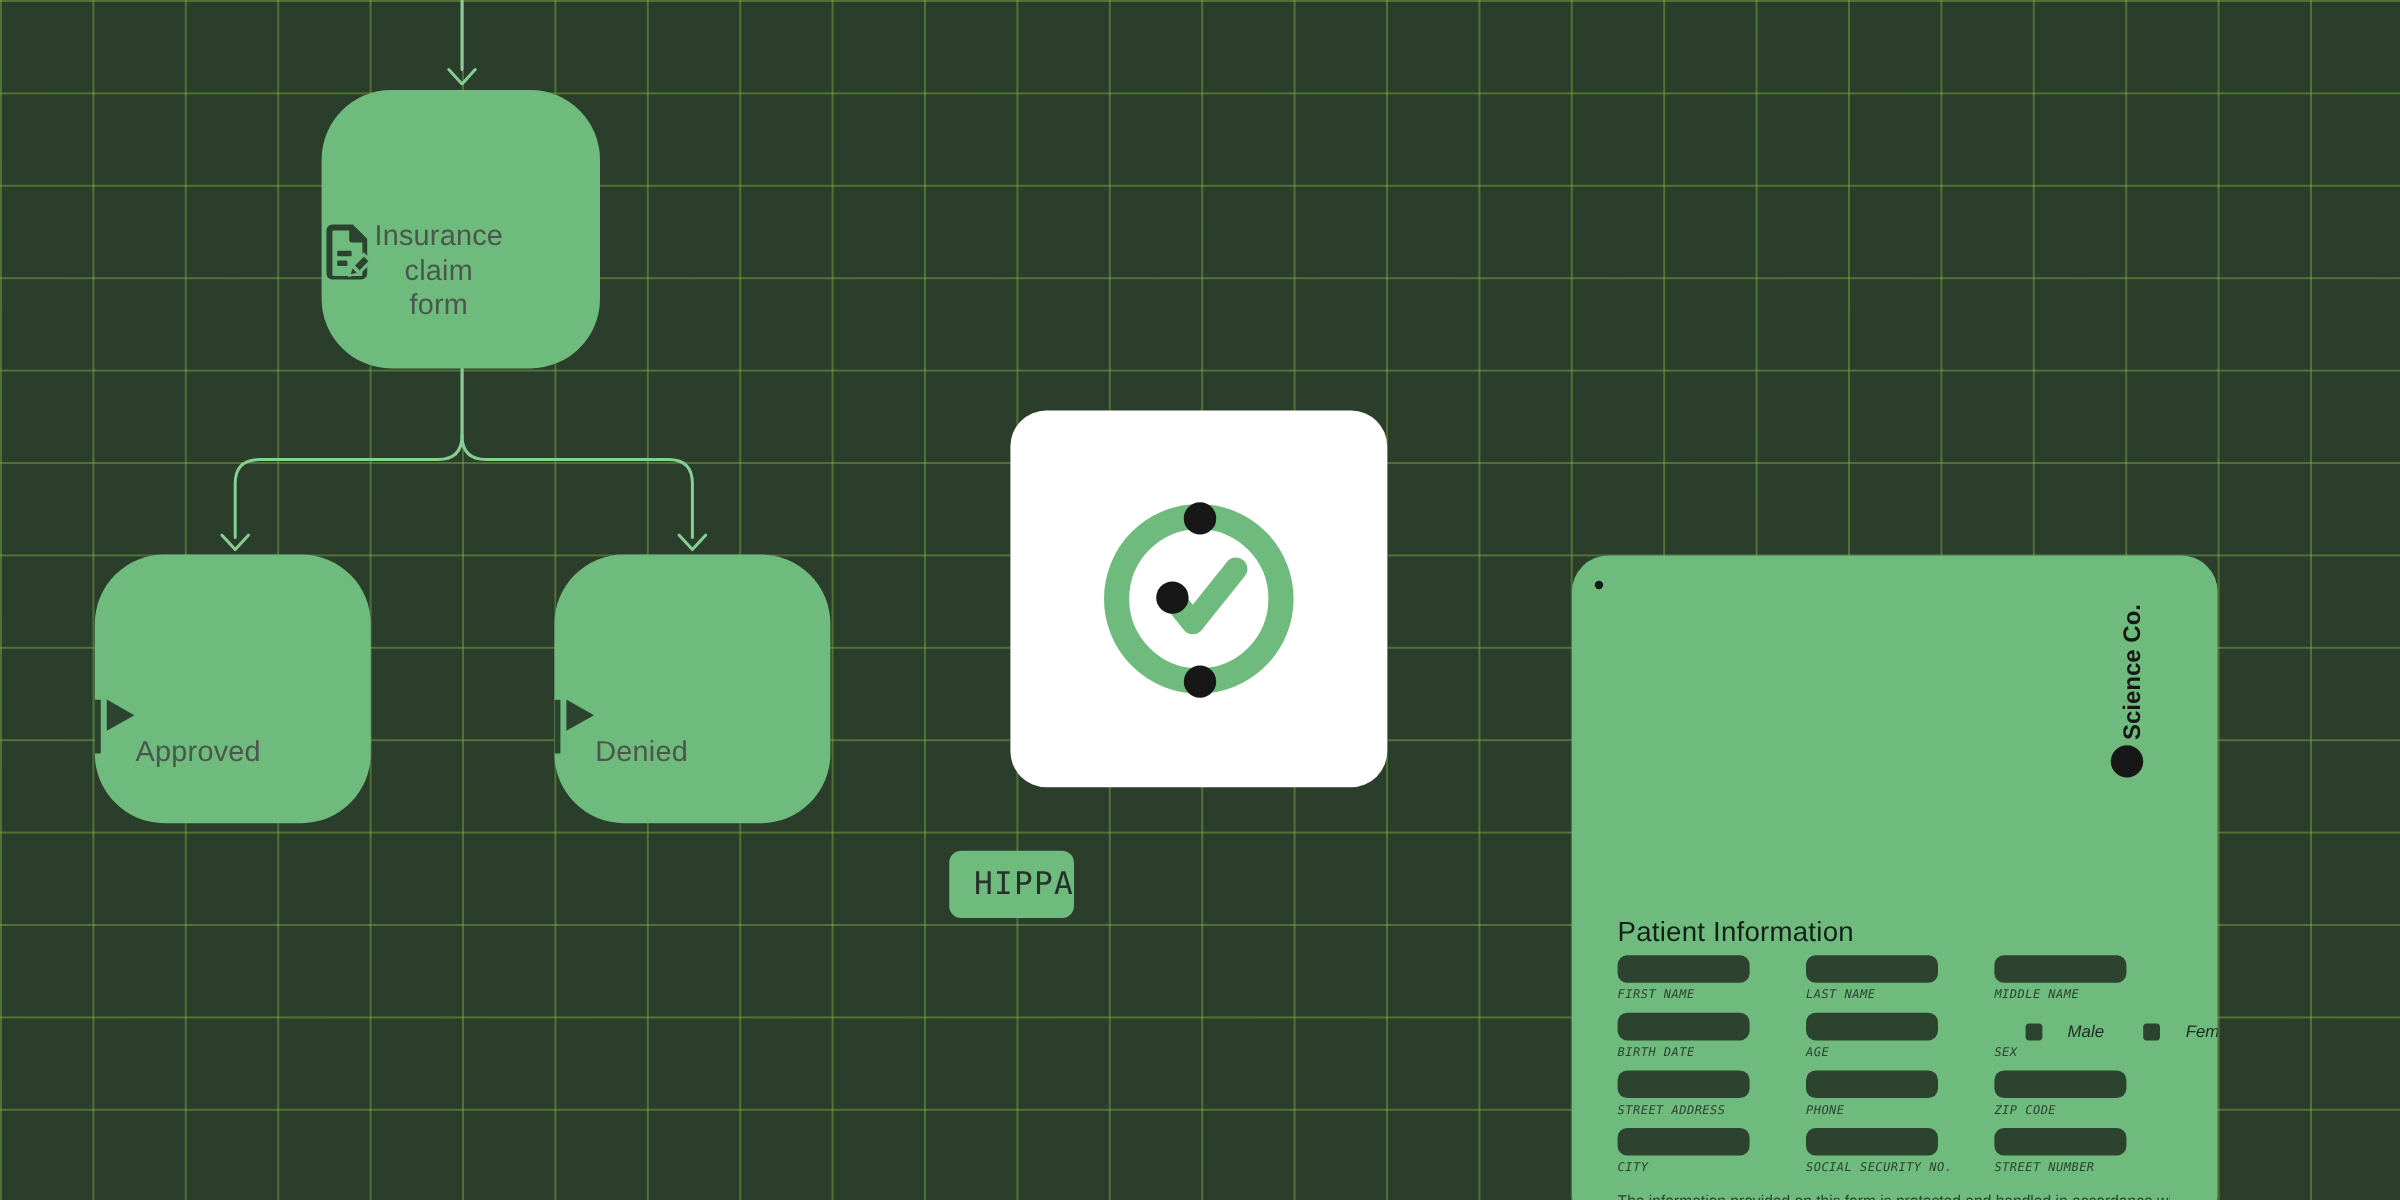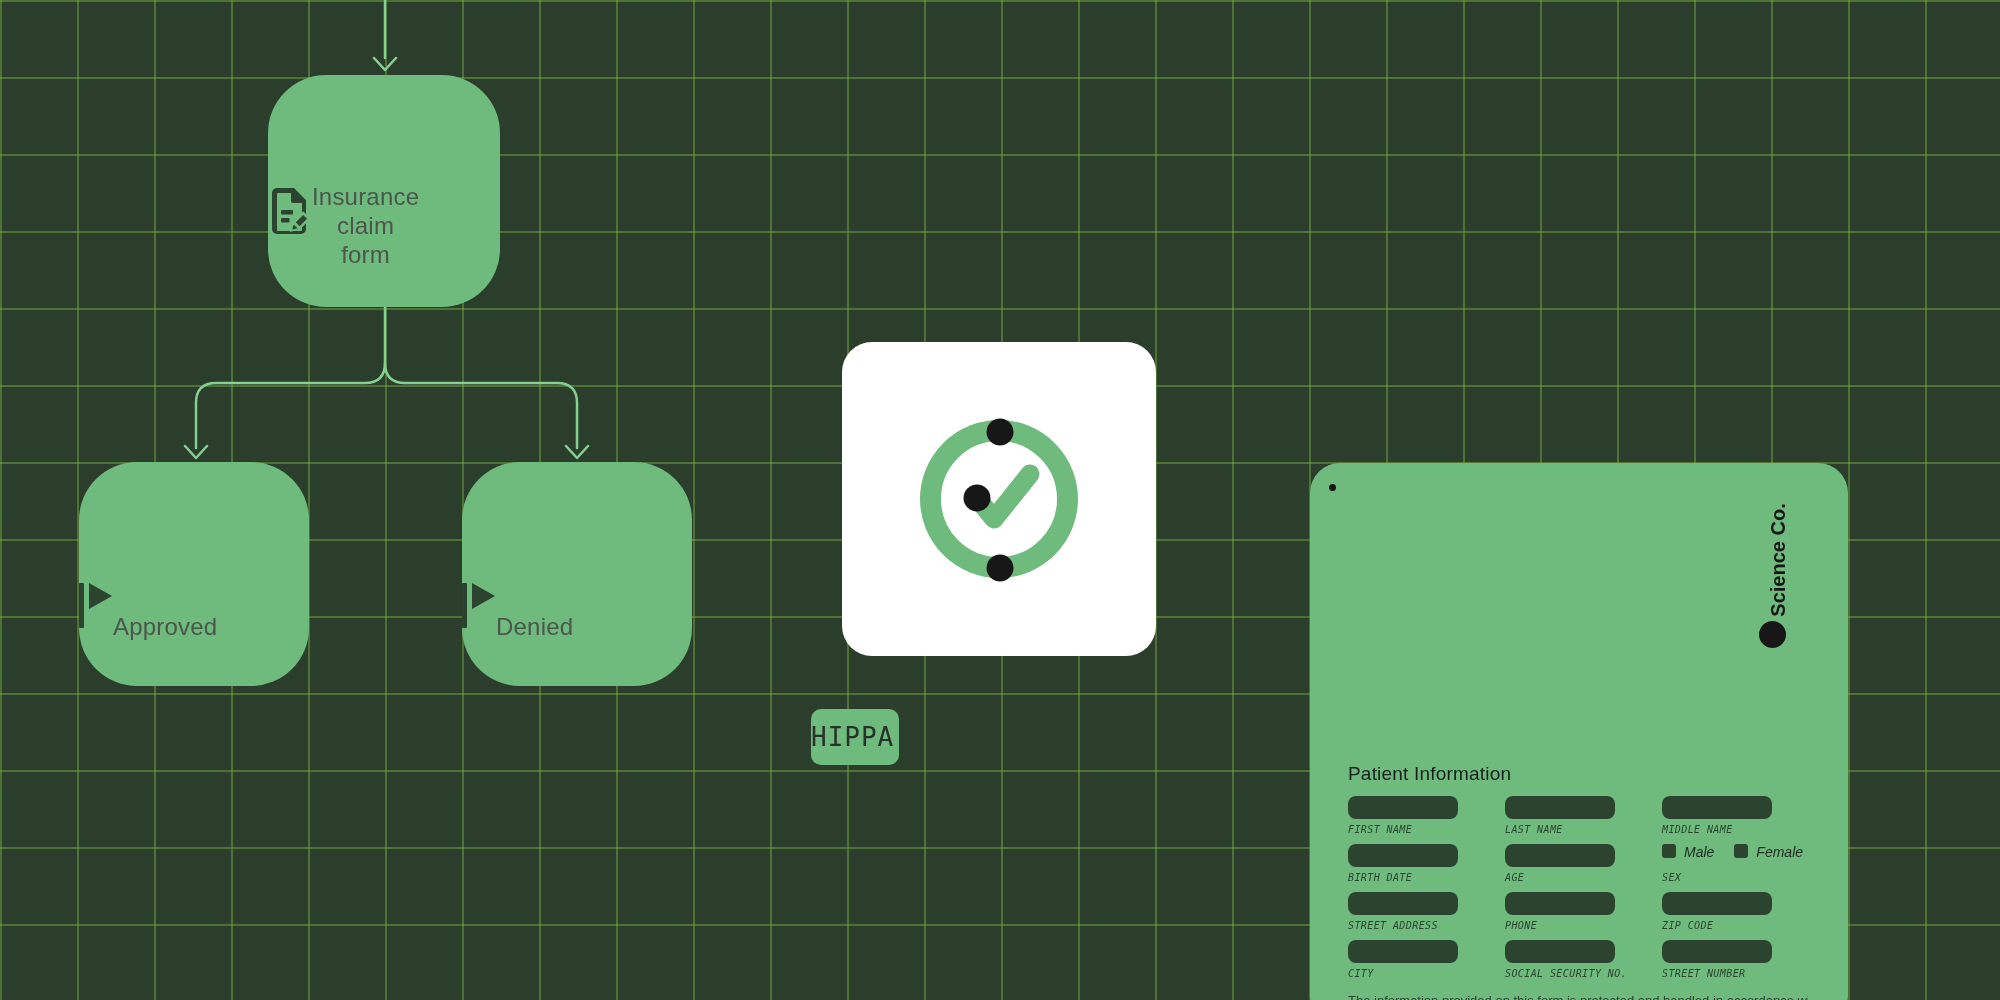--- a/index.html
+++ b/index.html
@@ -32,26 +32,25 @@
   #node-approved{left:79px;top:462px;width:230px;height:224px;padding-top:68px;}
   #node-denied{left:462px;top:462px;width:230px;height:224px;padding-top:68px;}
   .branch-label{margin-top:36px;}
   
   #verify-card{
     position:absolute;left:842px;top:342px;width:314px;height:314px;
     background:#ffffff;border-radius:30px;
   }
   
   #hippa-badge{
-    position:absolute;left:791px;top:709px;width:88px;height:56px;
+    position:absolute;left:791px;top:709px;width:104px;height:56px;
     background:#6fba7d;border-radius:10px;
-    display:flex;align-items:center;justify-content:flex-start;
+    display:flex;align-items:center;justify-content:flex-end;
     font-family:"DejaVu Sans Mono",monospace;font-size:26px;color:#27332a;
     letter-spacing:1px;
-    margin-left:20px;
   }
   
   #medical-card{
     position:absolute;left:1310px;top:463px;width:538px;height:562px;
     background:#6fba7d;border-radius:30px;overflow:hidden;
   }
   #mc-corner-dot{
     position:absolute;left:19px;top:21px;width:7px;height:7px;border-radius:50%;
     background:#171717;
   }
@@ -64,36 +63,36 @@
     position:absolute;left:468px;top:97px;
     transform:translate(-50%,-50%) rotate(-90deg);
     font-size:20px;font-weight:bold;color:#171717;white-space:nowrap;
   }
   #mc-brand-dot{
     position:absolute;left:449px;top:158px;width:27px;height:27px;border-radius:50%;
     background:#171717;
   }
   #mc-section-heading{
     position:absolute;left:38px;top:300px;
-    font-size:19px;color:#16201a;letter-spacing:0.2px;
+    font-size:23px;color:#16201a;letter-spacing:0.2px;
   }
   #mc-form{
     position:absolute;left:38px;top:333px;
     display:grid;grid-template-columns:157px 157px 157px;row-gap:9px;font-style:italic;
   }
   .field-cell{display:flex;flex-direction:column;}
   .field-box{
     width:110px;height:23px;border-radius:8px;background:#2c4330;
   }
   .field-label{
     margin-top:5px;
     font-family:"DejaVu Sans Mono",monospace;font-size:10px;color:#2c4330;
     letter-spacing:0.4px;white-space:nowrap;
   }
-  .sex-row{display:flex;align-items:flex-start;height:23px;gap:8px;}
+  .sex-row{display:flex;align-items:flex-end;height:23px;gap:21px;margin-left:26px;}
   .checkbox{width:14px;height:14px;border-radius:3px;background:#2c4330;flex:0 0 auto;}
   .checkbox-label{font-size:14px;color:#1d2a1f;margin-right:12px;}
   #mc-disclaimer{
     position:absolute;left:38px;top:530px;width:460px;
     font-size:13px;color:#2c4330;white-space:nowrap;overflow:hidden;
   }
 </style>
 </head>
 <body>
 

